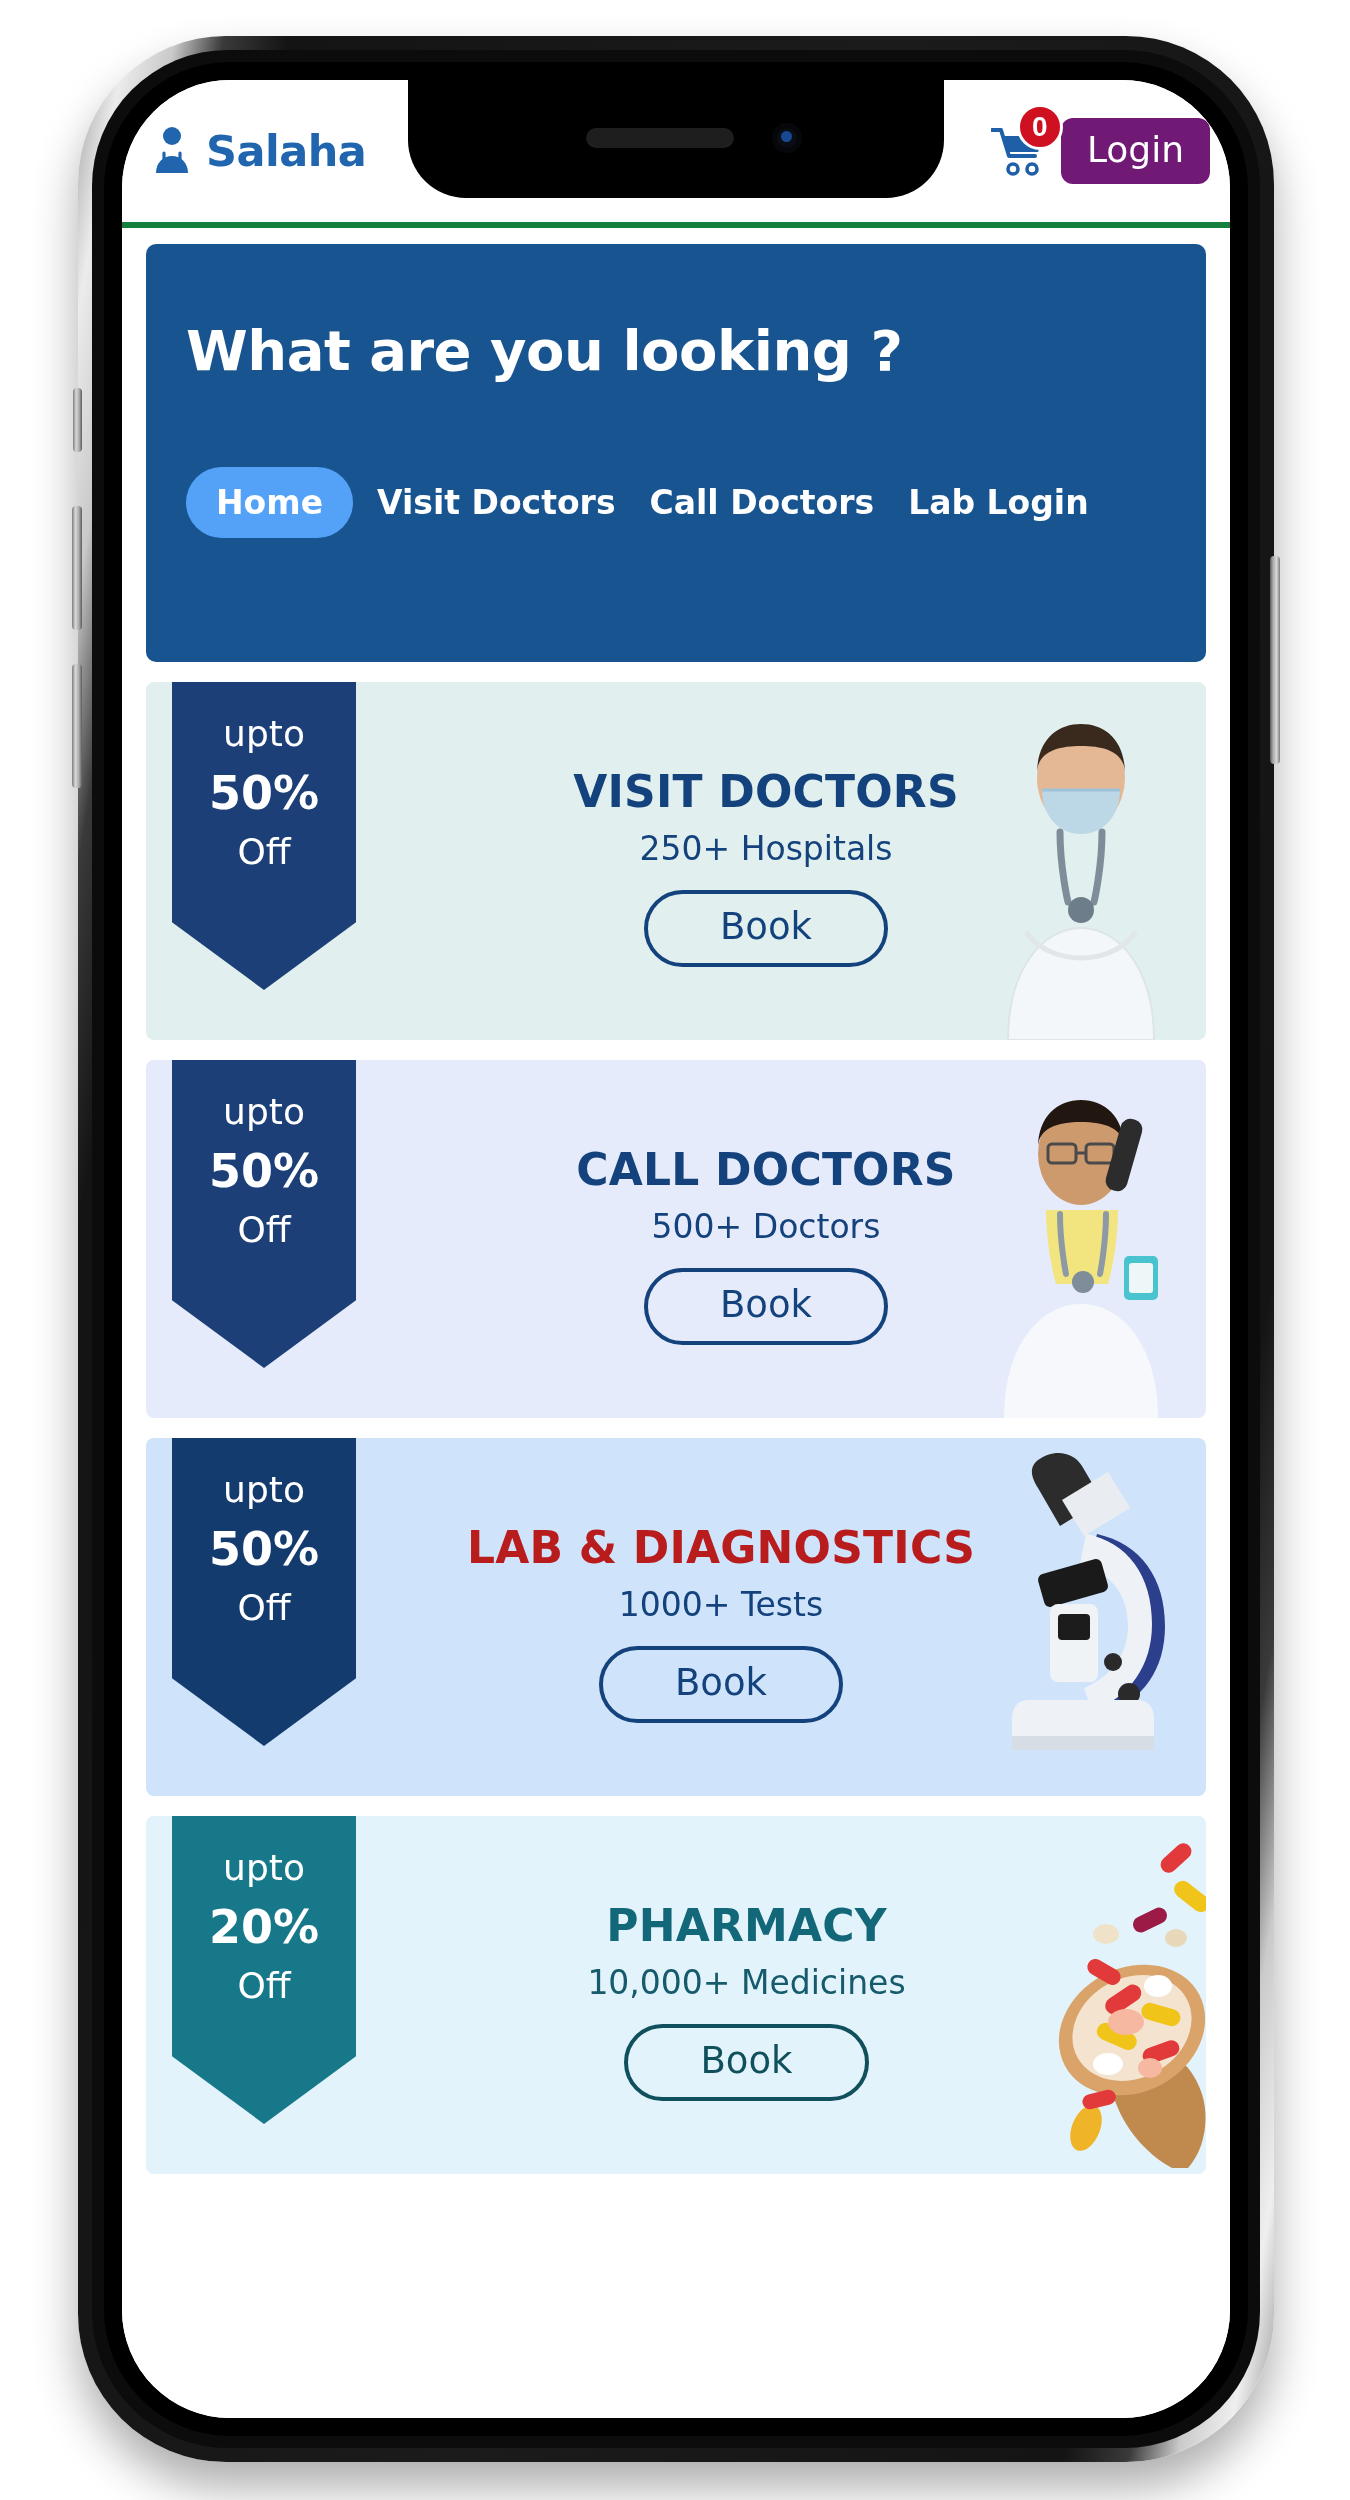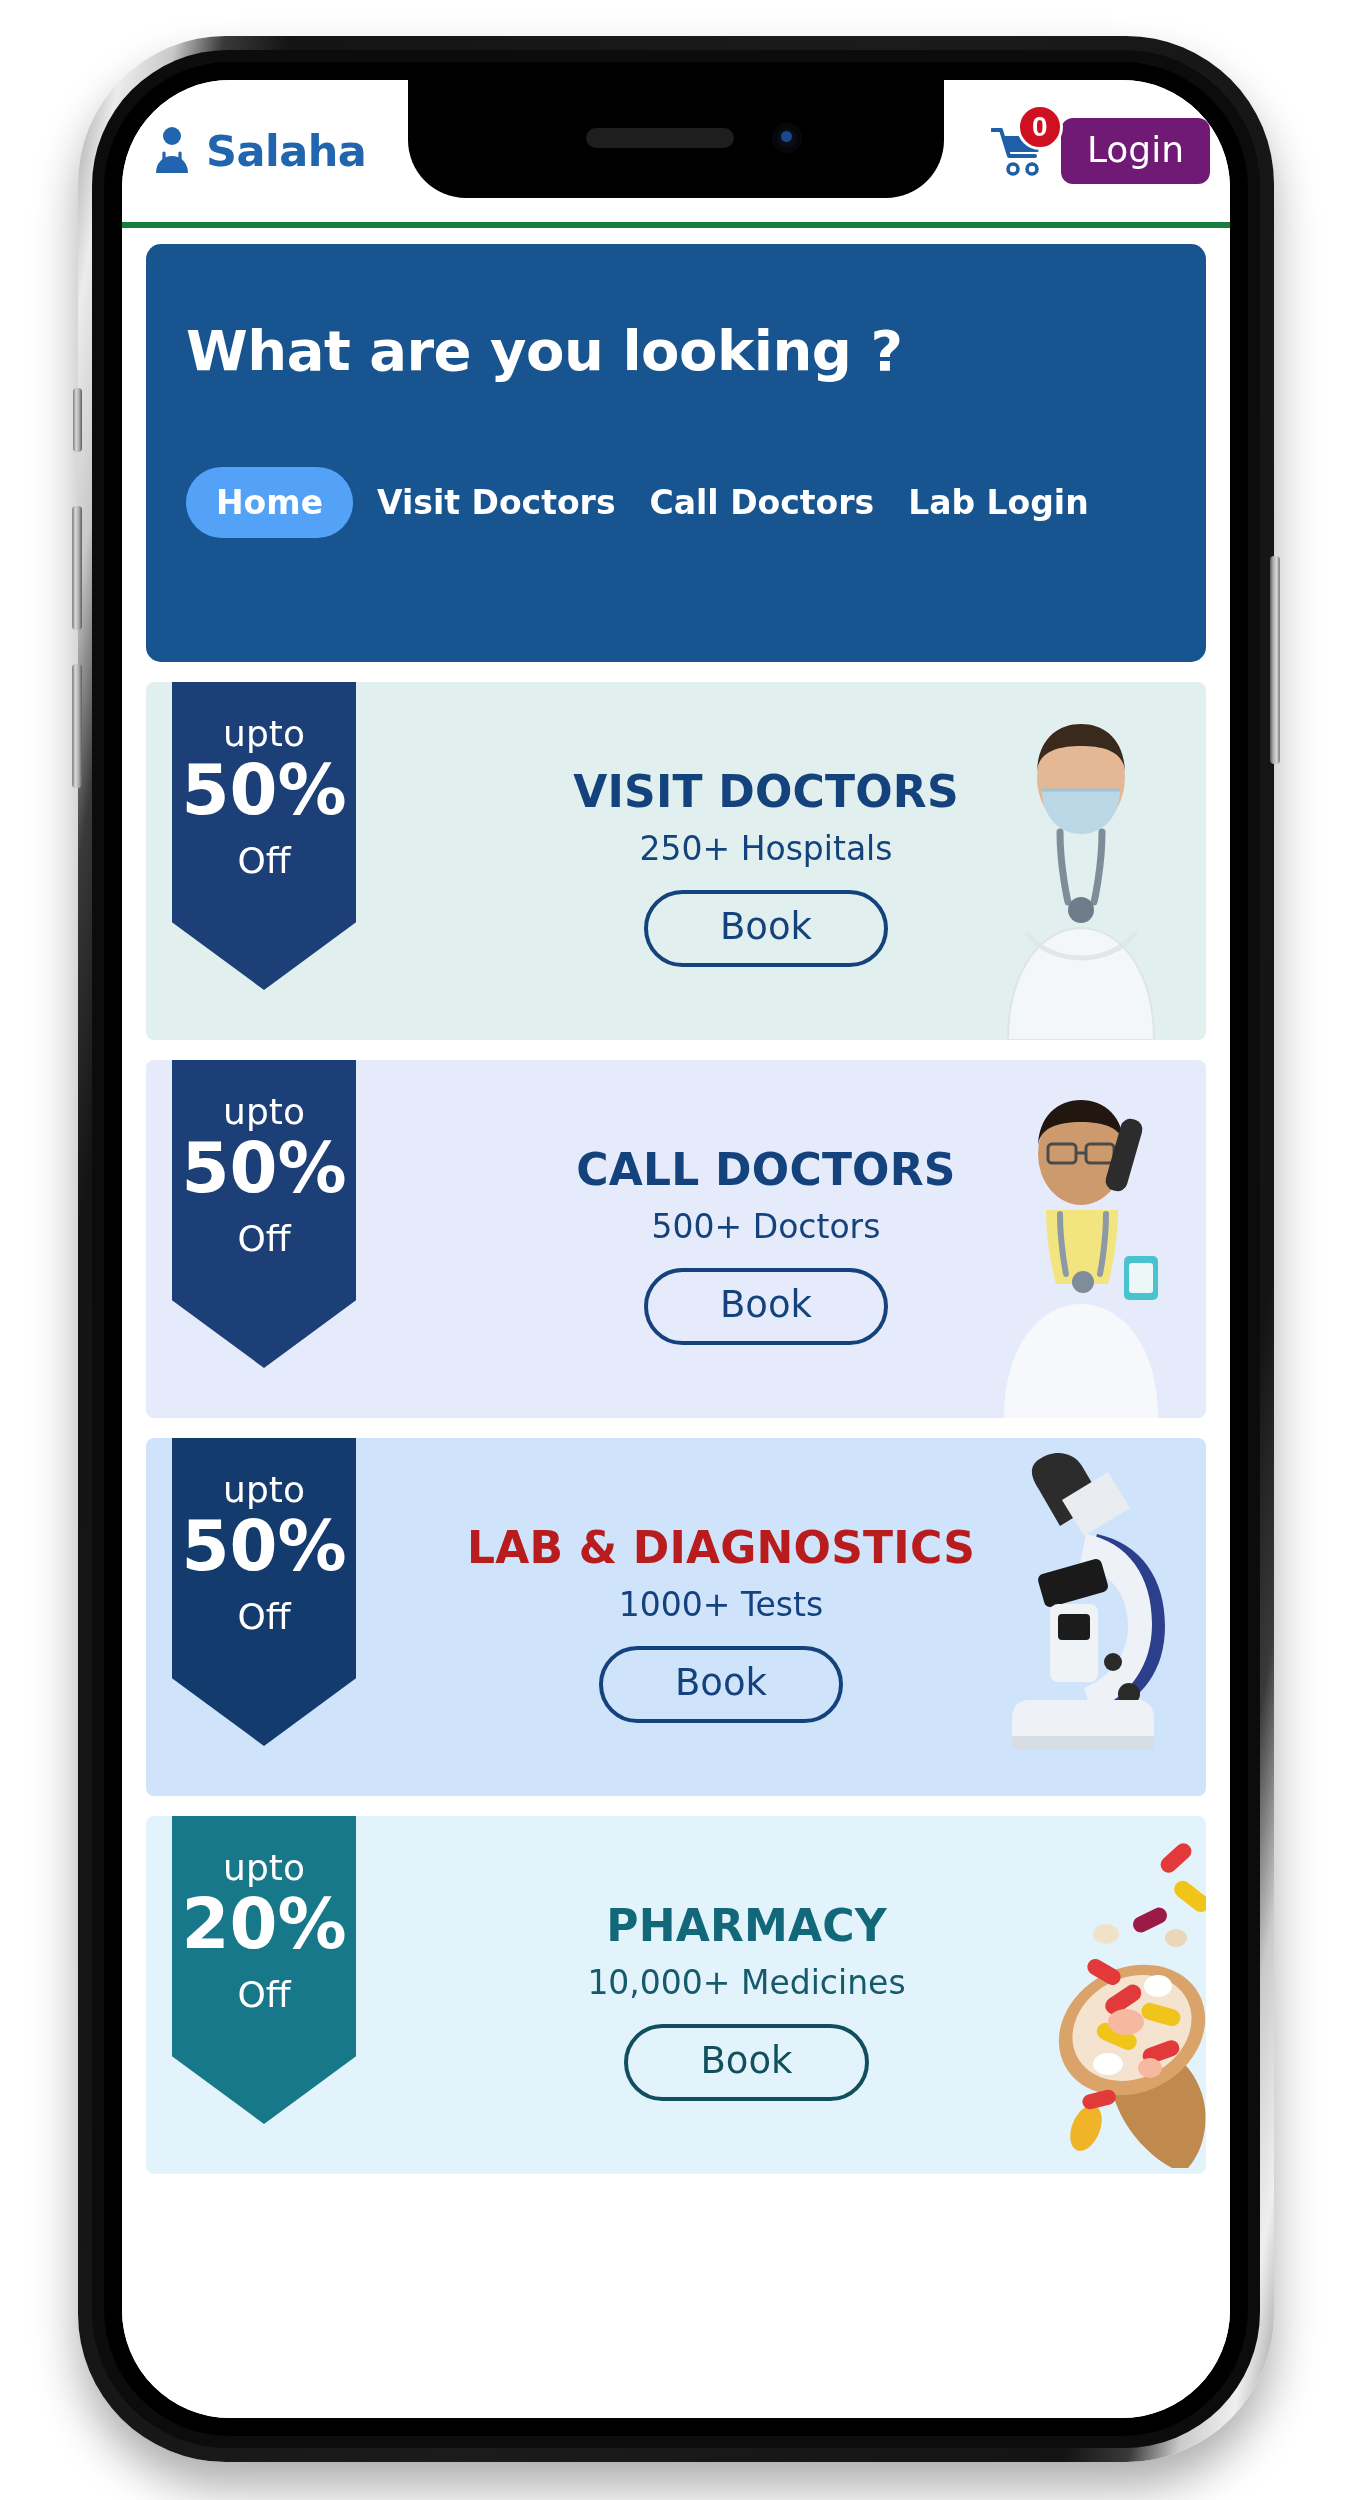--- a/index.html
+++ b/index.html
@@ -207,21 +207,21 @@
     position: relative;
     padding: 16px 24px 0;
     background: #ffffff;
     height: calc(100% - 148px);
     overflow: hidden;
   }
 
   
   .hero {
     background: #18548f;
-    border-radius: 15px;
+    border-radius: 10px;
     padding: 74px 40px 60px;
     height: 418px;
   }
   .hero-title {
     color: #ffffff;
     font-size: 56px;
     font-weight: 700;
     letter-spacing: -0.5px;
     font-family: "DejaVu Sans", sans-serif;
   }
@@ -265,21 +265,21 @@
     flex: 0 0 184px;
     margin-left: 26px;
     padding-top: 34px;
     color: #ffffff;
     text-align: center;
     height: 308px;
     clip-path: polygon(0 0, 100% 0, 100% 78%, 50% 100%, 0 78%);
     font-family: "DejaVu Sans", sans-serif;
   }
   .ribbon-upto { font-size: 36px; line-height: 1; }
-  .ribbon-pct  { font-size: 69px; font-weight: 700; line-height: 1; margin-top: 4px; }
+  .ribbon-pct  { font-size: 46px; font-weight: 700; line-height: 1; margin-top: 18px; }
   .ribbon-off  { font-size: 36px; line-height: 1; margin-top: 18px; }
 
   .card-mid {
     flex: 1 1 auto;
     display: flex;
     flex-direction: column;
     align-items: center;
     justify-content: center;
     padding-top: 14px;
     padding-right: 30px;

